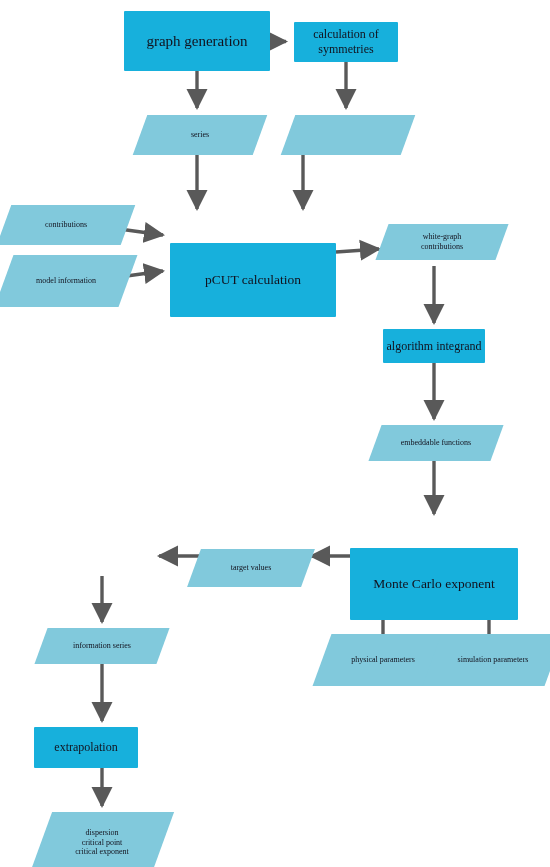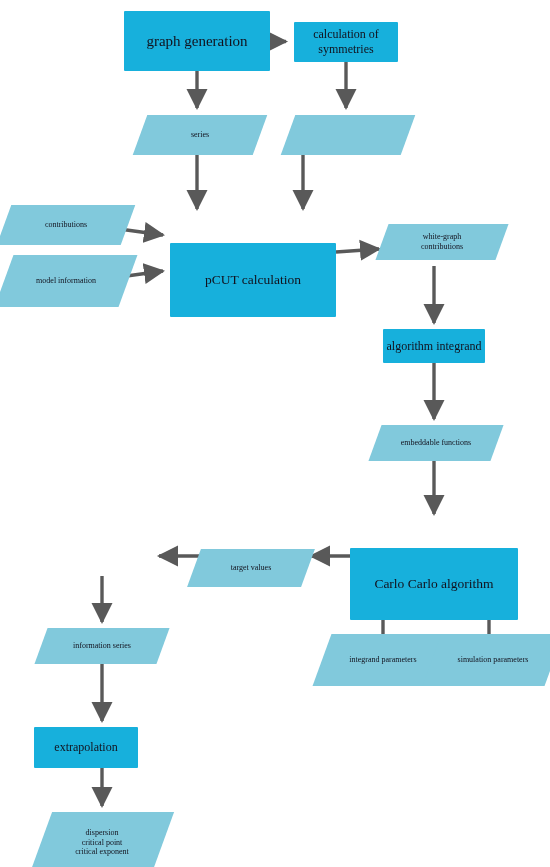--- a/index.html
+++ b/index.html
@@ -131,21 +131,21 @@
 
   <div class="node proc t-lg" style="left:170px; top:215px; width:166px; height:74px;">
     <span>pCUT calculation</span>
   </div>
 
   <div class="node proc t-sm" style="left:383px; top:329px; width:102px; height:34px;">
     <span>algorithm integrand</span>
   </div>
 
   <div class="node proc t-lg" style="left:350px; top:520px; width:168px; height:72px;">
-    <span>Carlo Carlo algorithm</span>
+    <span>Monte Carlo exponent</span>
   </div>
 
 
   <div class="node proc t-sm" style="left:34px; top:727px; width:104px; height:41px;">
     <span>extrapolation</span>
   </div>
 
   <div class="node data t-xs" style="left:140px; top:115px; width:120px; height:40px;">
     <span class="skew"></span>
     <span class="plabel ml">series</span>
@@ -170,21 +170,21 @@
     <span class="plabel ml">white-graph<br>contributions</span>
   </div>
 
   <div class="node data t-xs" style="left:375px; top:425px; width:122px; height:36px;">
     <span class="skew"></span>
     <span class="plabel ml">embeddable functions</span>
   </div>
 
   <div class="node data t-xs" style="left:322px; top:634px; width:122px; height:52px;">
     <span class="skew"></span>
-    <span class="plabel ml">integrand parameters</span>
+    <span class="plabel ml">physical parameters</span>
   </div>
 
   <div class="node data t-xs" style="left:432px; top:634px; width:122px; height:52px;">
     <span class="skew"></span>
     <span class="plabel ml">simulation parameters</span>
   </div>
 
   <div class="node data t-xs" style="left:194px; top:537px; width:114px; height:38px;margin-top:12px;">
     <span class="skew"></span>
     <span class="plabel ml">target values</span>

